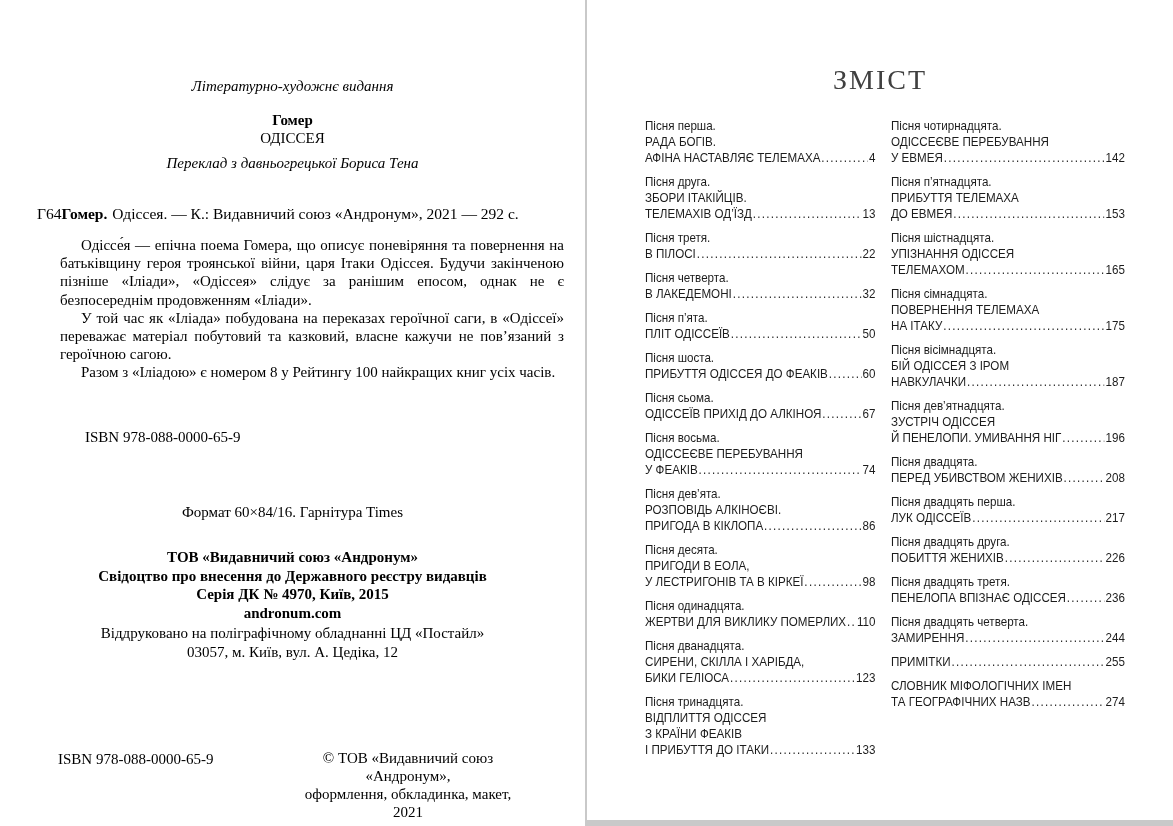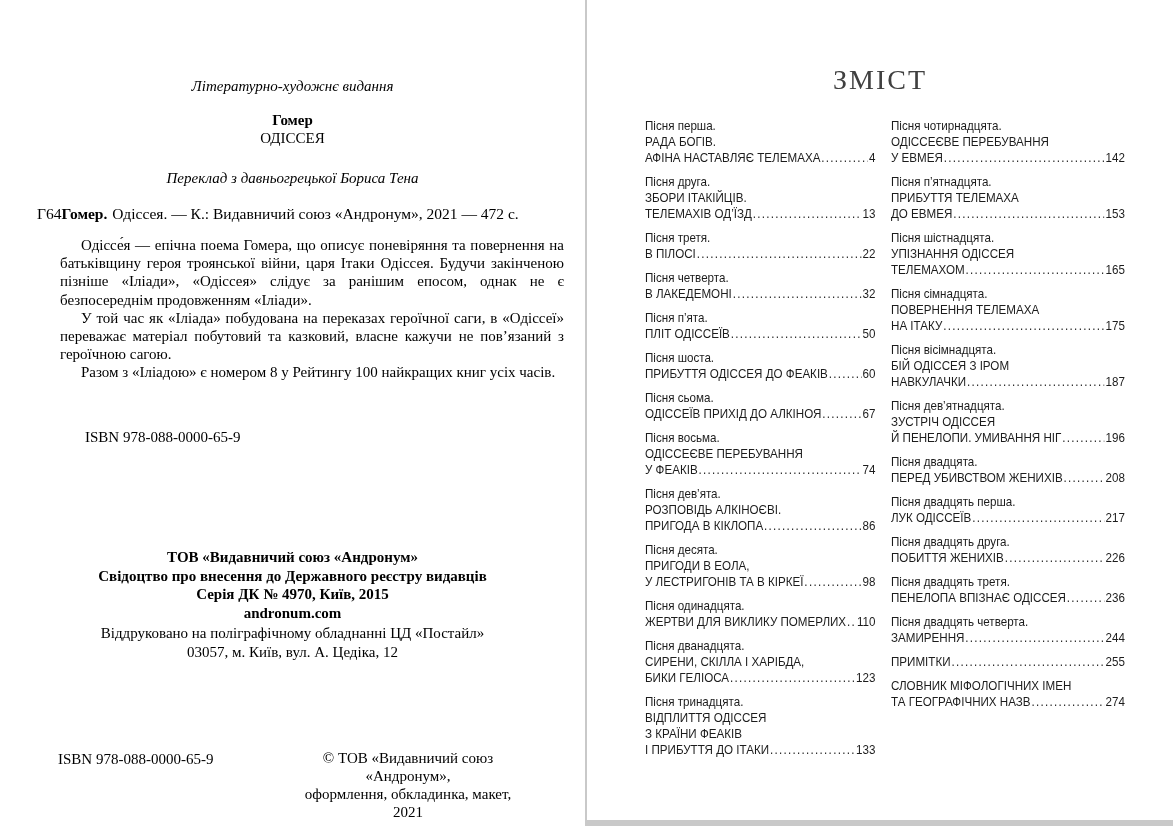--- a/index.html
+++ b/index.html
@@ -22,21 +22,21 @@
   .bottom-strip {
     position: absolute; left: 587px; right: 0; bottom: 0; height: 6px;
     background: #c9c9c9;
   }
 
   
   .lp-block { position: absolute; left: 0; width: 100%; text-align: center; font-size: 15px; }
   .lp-edition   { top: 78px;  font-style: italic; }
   .lp-author    { top: 112px; font-weight: bold; }
   .lp-title     { top: 130px; }
-  .lp-transl    { top: 170px; font-style: italic; }
+  .lp-transl    { top: 155px; font-style: italic; }
 
   .lp-catalog {
     position: absolute; top: 205px; left: 37px; width: 528px;
     font-size: 15.5px; text-align: left; display: flex;
   }
   .lp-catalog .code { }
   .lp-catalog .author { font-weight: bold; margin-right: 5px; }
 
   .lp-annotation {
     position: absolute; top: 236px; left: 60px; width: 504px;
@@ -95,32 +95,33 @@
 
     <div class="lp-block lp-author">Гомер</div>
 
     <div class="lp-block lp-title">ОДІССЕЯ</div>
 
     <div class="lp-block lp-transl">Переклад з давньогрецької Бориса Тена</div>
 
     <div class="lp-catalog">
       <span class="code">Г64</span>
       <span>
-        <span class="author">Гомер.</span><span>Одіссея. — К.: Видавничий союз «Андронум», 2021 — 472 с.</span>
+        <span class="author">Гомер.</span><span>Одіссея. — К.: Видавничий союз «Андронум», 2021 — 292 с.</span>
       </span>
     </div>
 
     <div class="lp-annotation">
         <p>Одіссе́я — епічна поема Гомера, що описує поневіряння та повернення на батьківщину героя троянської війни, царя Ітаки Одіссея. Будучи закінченою пізніше «Іліади», «Одіссея» слідує за ранішим епосом, однак не є безпосереднім продовженням «Іліади».</p>
         <p>У той час як «Іліада» побудована на переказах героїчної саги, в «Одіссеї» переважає матеріал побутовий та казковий, власне кажучи не пов’язаний з героїчною сагою.</p>
         <p>Разом з «Іліадою» є номером 8 у Рейтингу 100 найкращих книг усіх часів.</p>
       </div>
 
     <div class="lp-isbn1">ISBN 978-088-0000-65-9</div>
 
+    <div class="lp-block lp-format">Формат 60×84/16. Гарнітура Times</div>
 
     <div class="lp-block lp-publisher">
         <div>ТОВ «Видавничий союз «Андронум»</div>
         <div>Свідоцтво про внесення до Державного реєстру видавців</div>
         <div>Серія ДК № 4970, Київ, 2015</div>
         <div>andronum.com</div>
       </div>
 
     <div class="lp-block lp-print">
         <div>Віддруковано на поліграфічному обладнанні ЦД «Постайл»</div>

